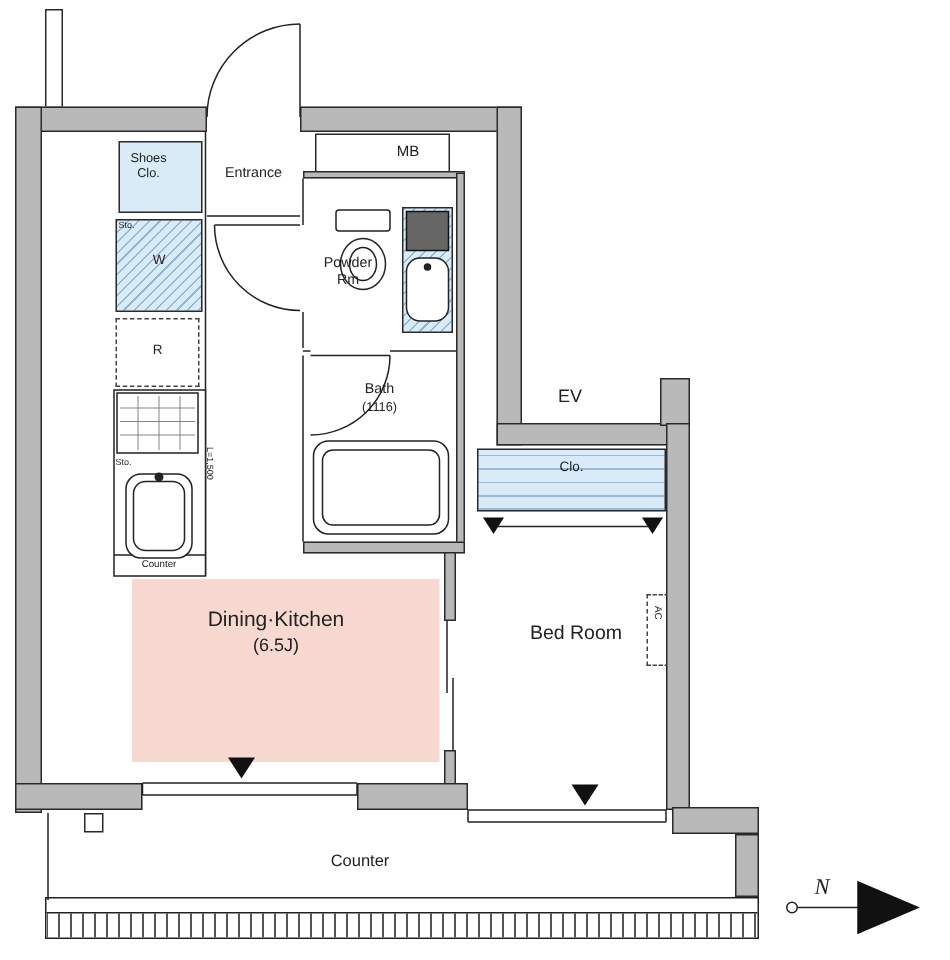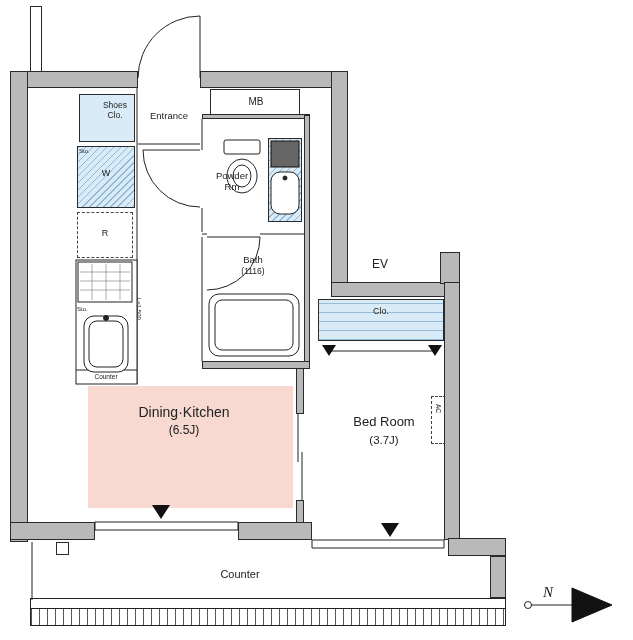--- a/index.html
+++ b/index.html
@@ -157,34 +157,33 @@
       </g>
 
       <g>
         <line x1="526" y1="605" x2="578" y2="605"></line>
         <circle cx="528" cy="605" r="3.5" fill="#ffffff"></circle>
         <polygon points="572,588 612,605 572,622" fill="#111" stroke="#111"></polygon>
       </g>
     </g>
   </svg>
 
-  <div class="lbl" style="left:95px;top:100px;width:40px;font-size:8.5px;">Shoes
+  <div class="lbl" style="left:79px;top:100px;width:40px;font-size:8.5px;">Shoes
 Clo.</div>
   <div class="lbl" style="left:136px;top:110px;width:66px;font-size:9.5px;text-align:center;">Entrance</div>
-  <div class="lbl" style="left:211px;top:96px;width:90px;font-size:10px;">MB</div>
+  <div class="lbl" style="left:227px;top:96px;width:90px;font-size:10px;">MB</div>
   <div class="lbl" style="left:200px;top:170px;width:64px;font-size:9.5px;">Powder
 Rm</div>
   <div class="lbl" style="left:203px;top:254px;width:100px;font-size:9.5px;">Bath</div>
   <div class="lbl" style="left:203px;top:266px;width:100px;font-size:8.5px;">(1116)</div>
   <div class="lbl" style="left:352px;top:215px;width:56px;font-size:12px;margin-top:42px;">EV</div>
   <div class="lbl" style="left:318px;top:306px;width:126px;font-size:9px;">Clo.</div>
   <div class="lbl" style="left:85px;top:404px;width:198px;font-size:14px;">Dining·Kitchen</div>
   <div class="lbl" style="left:85px;top:423px;width:198px;font-size:12px;">(6.5J)</div>
   <div class="lbl" style="left:316px;top:414px;width:136px;font-size:13px;">Bed Room</div>
-  <div class="lbl" style="left:316px;top:434px;width:136px;font-size:11.5px;">(3.7J)</div>
   <div class="lbl" style="left:175px;top:568px;width:130px;font-size:11px;">Counter</div>
 
   <div class="lbl" style="left:77px;top:168px;width:58px;font-size:9px;">W</div>
   <div class="lbl" style="left:77px;top:228px;width:56px;font-size:9px;">R</div>
   <div class="lbl" style="left:79px;top:148px;width:20px;font-size:6px;text-align:left;">Sto.</div>
   <div class="lbl" style="left:77px;top:306px;width:20px;font-size:6px;text-align:left;">Sto.</div>
   <div class="lbl" style="left:78px;top:373px;width:56px;font-size:6.5px;">Counter</div>
   <div class="lbl vtext" style="left:135px;top:298px;font-size:6px;">L=1,500</div>
   <div class="lbl vtext" style="left:434px;top:404px;font-size:6.5px;">AC</div>
 

